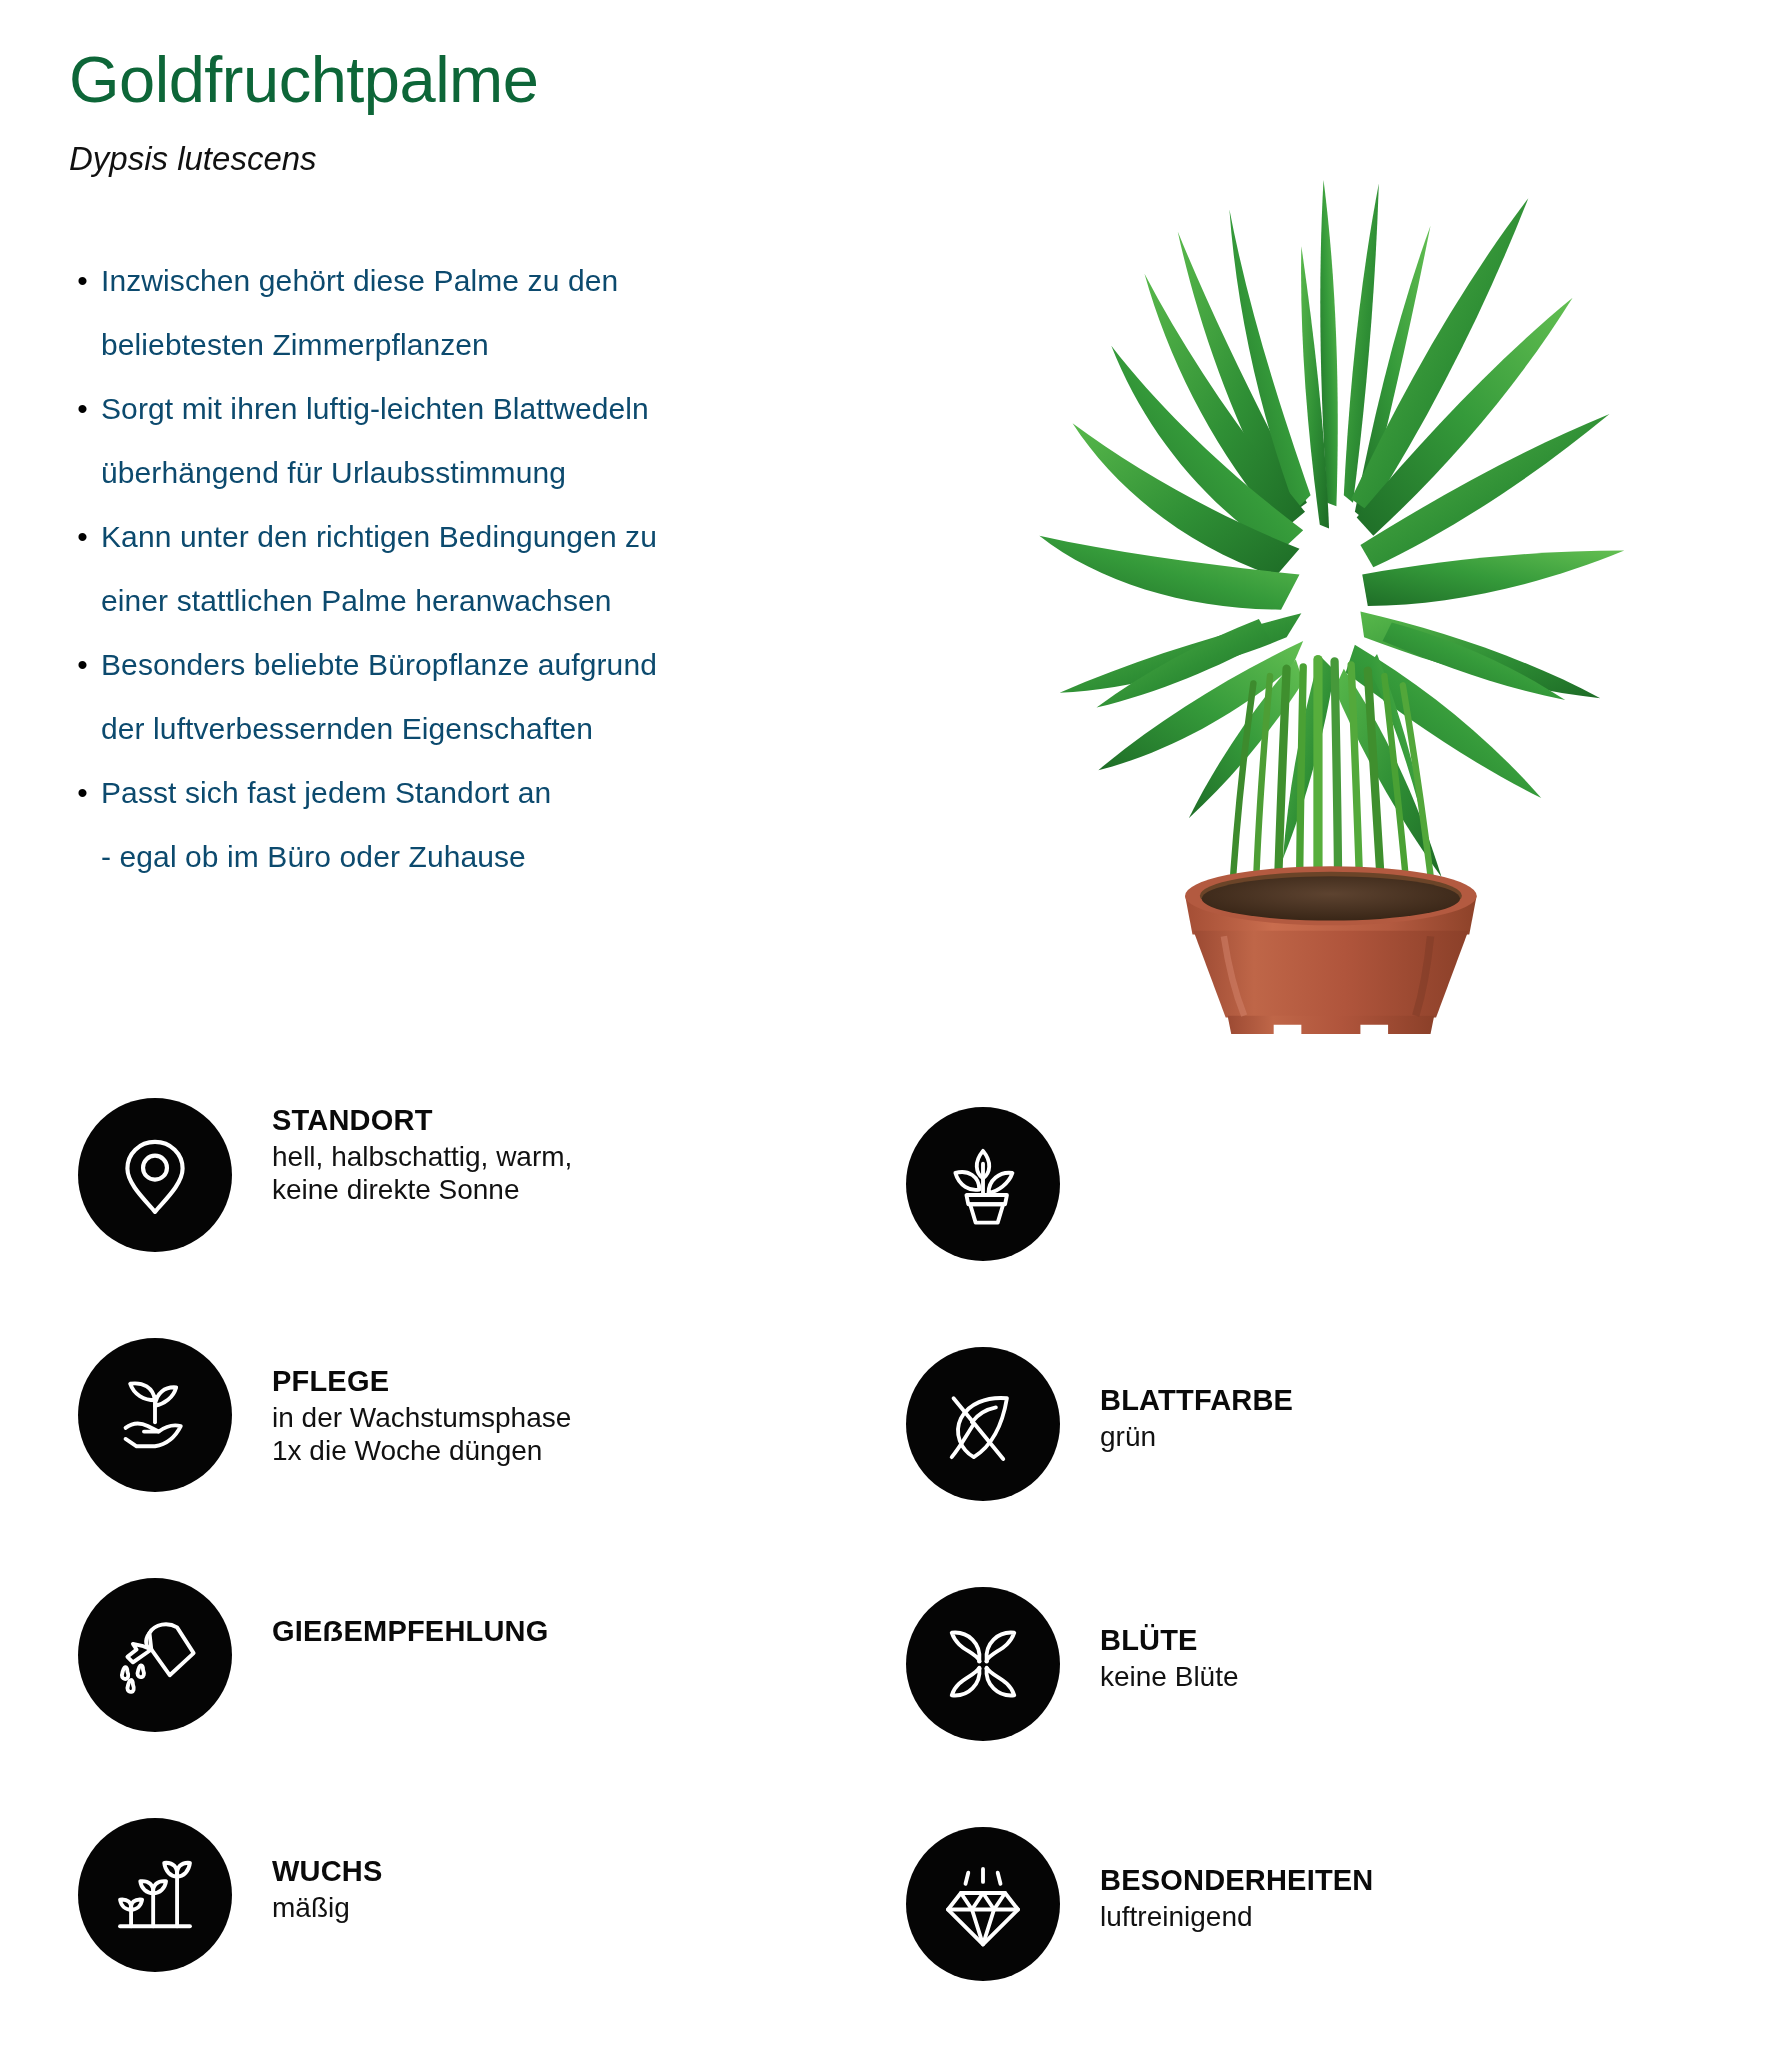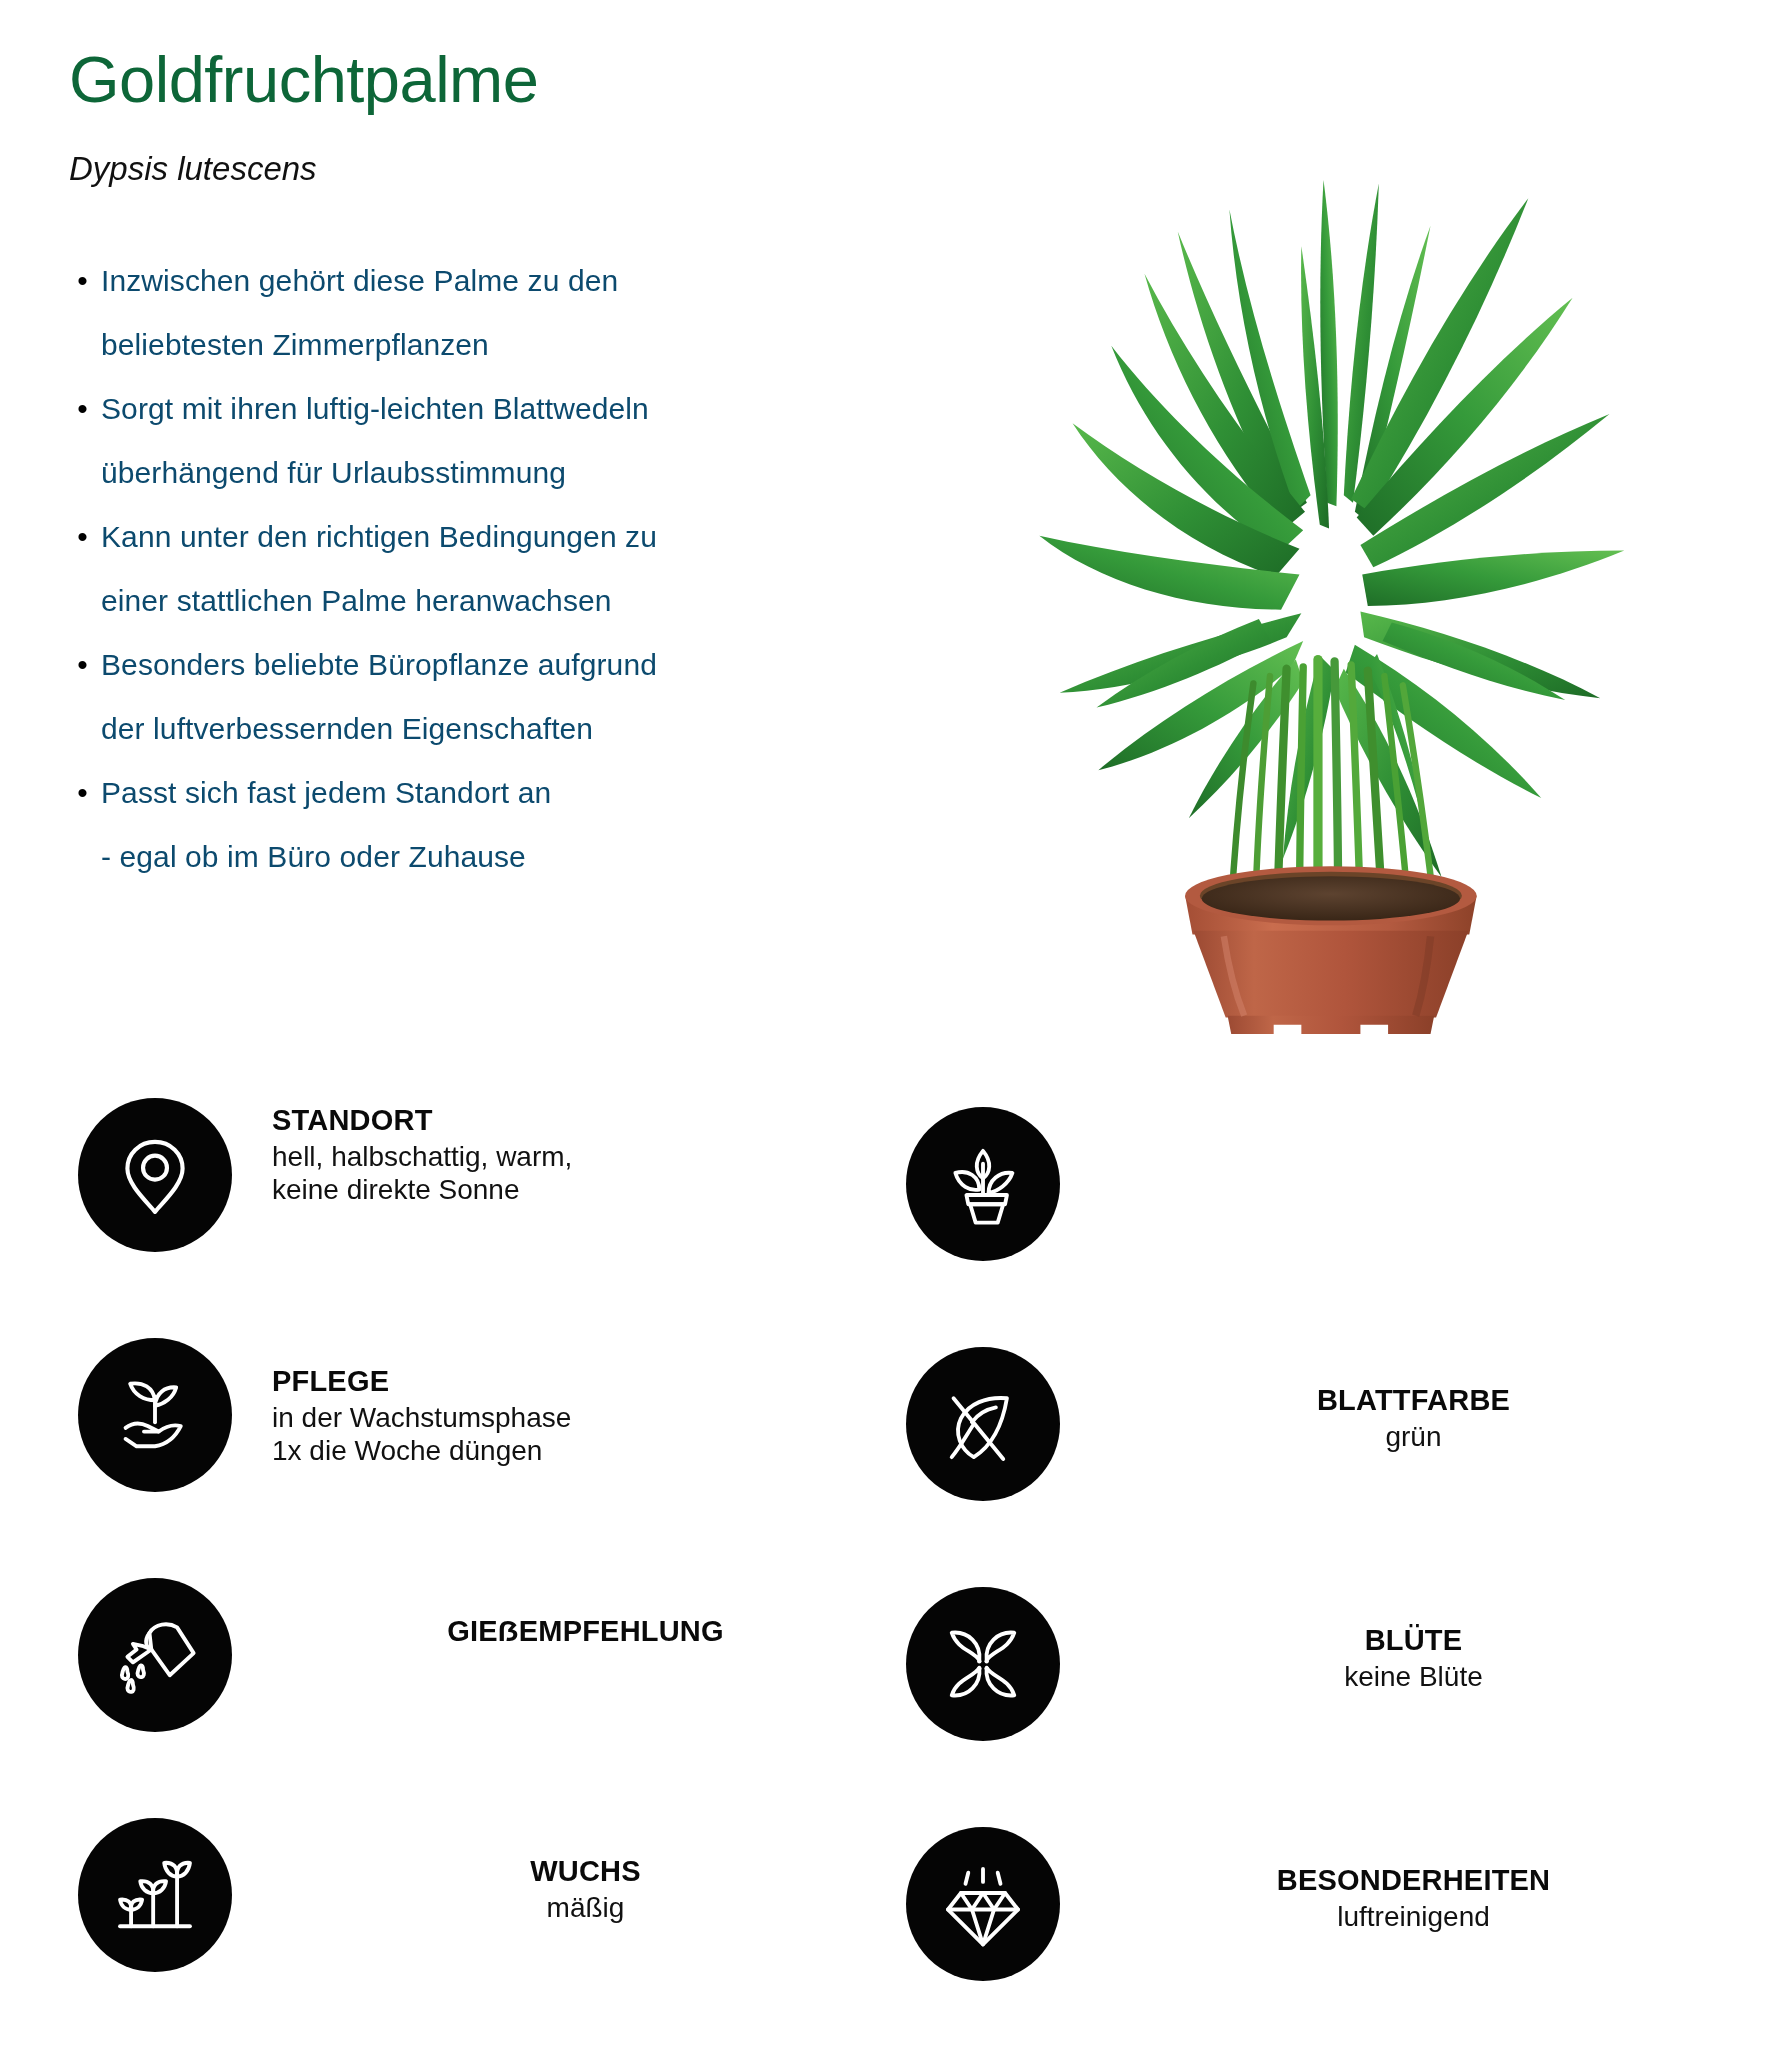--- a/index.html
+++ b/index.html
@@ -21,21 +21,21 @@
     color: #0d6638;
     letter-spacing: -0.5px;
     line-height: 1.05;
     white-space: nowrap;
   }
   .subtitle {
     font-size: 33px;
     font-style: italic;
     font-weight: 400;
     color: #111111;
-    margin-top: 36px;
+    margin-top: 26px;
     letter-spacing: 0px;
   }
 
   
   .bullets {
     position: absolute;
     left: 69px;
     top: 249px;
     width: 867px;
   }
@@ -124,21 +124,21 @@
     font-weight: 400;
     line-height: 1.18;
     color: #111111;
     margin-top: 2.8px;
   }
   .icon-value .ln { display: block; white-space: nowrap; }
 
   
   .icon-row.v3 .icon-text { top: 6px; }
   .icon-row.v2 .icon-text { top: 27px; }
-  .icon-row.v1 .icon-text { top: 37px; text-align: center; }
+  .icon-row.v1 .icon-text { top: 37px; }
 </style>
 </head>
 <body>
 
 <div class="header">
   <div class="title">Goldfruchtpalme</div>
   <div class="subtitle">Dypsis lutescens</div>
 </div>
 
 <div class="bullets">

